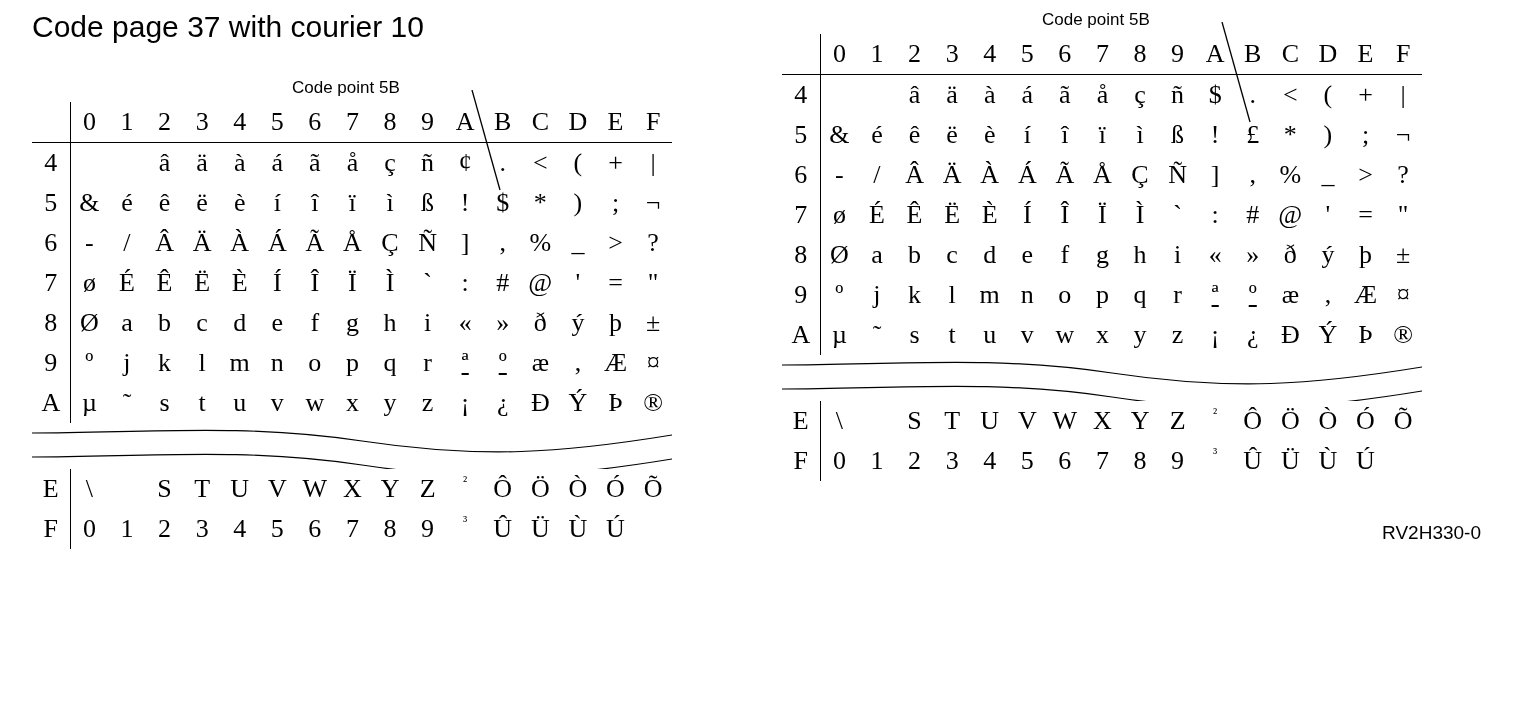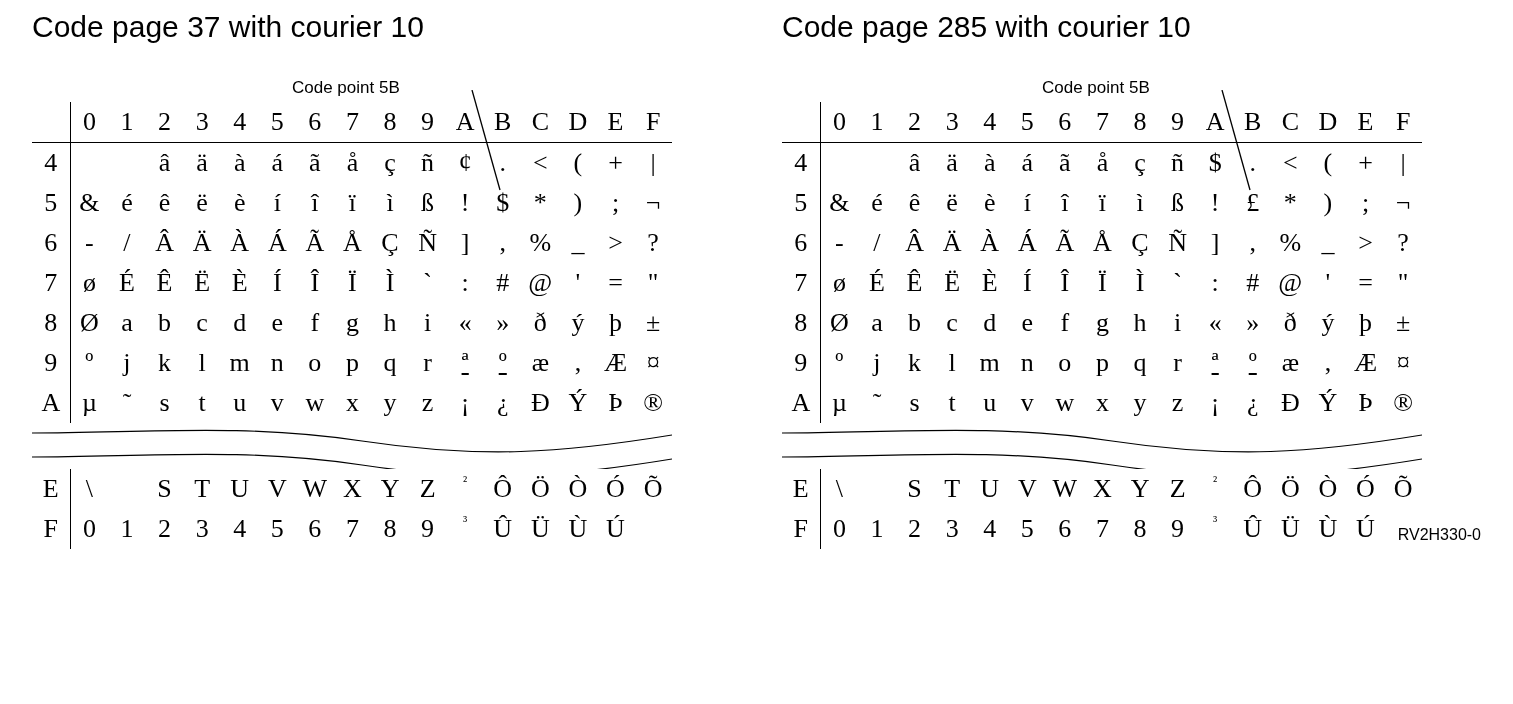--- a/index.html
+++ b/index.html
@@ -65,21 +65,21 @@
   .gap-svg-holder { position: relative; width: 100%; height: 46px; }
 
   
   .sup { font-size: 14px; vertical-align: top; }
   .under { text-decoration: underline; }
 
   .footer-id {
     position: absolute;
     right: 32px;
     bottom: 8px;
-    font-size: 16px;
+    font-size: 19px;
     font-family: "Helvetica Neue", Helvetica, Arial, sans-serif;
   }
 
   
   .pointer-svg { position: absolute; pointer-events: none; }
 </style>
 </head>
 <body>
 
 <div class="page">
@@ -306,21 +306,20 @@
                 <td>Ù</td>
                 <td>Ú</td>
                 <td></td>
           </tr>
         </tbody>
           </table>
       </div>
     </div>
 
     <div class="panel">
-      <div class="title">Code page 285 with courier 10</div>
       <div class="callout-row">
         <span class="callout-text">Code point 5B</span>
       </div>
 
       <div class="table-wrap">
         <svg class="pointer-svg" width="80" height="120" style="left:420px;top:-12px;">
           <line x1="20" y1="0" x2="48" y2="100" stroke="#000" stroke-width="1.3"></line>
         </svg>
 
         <table class="codepage">

